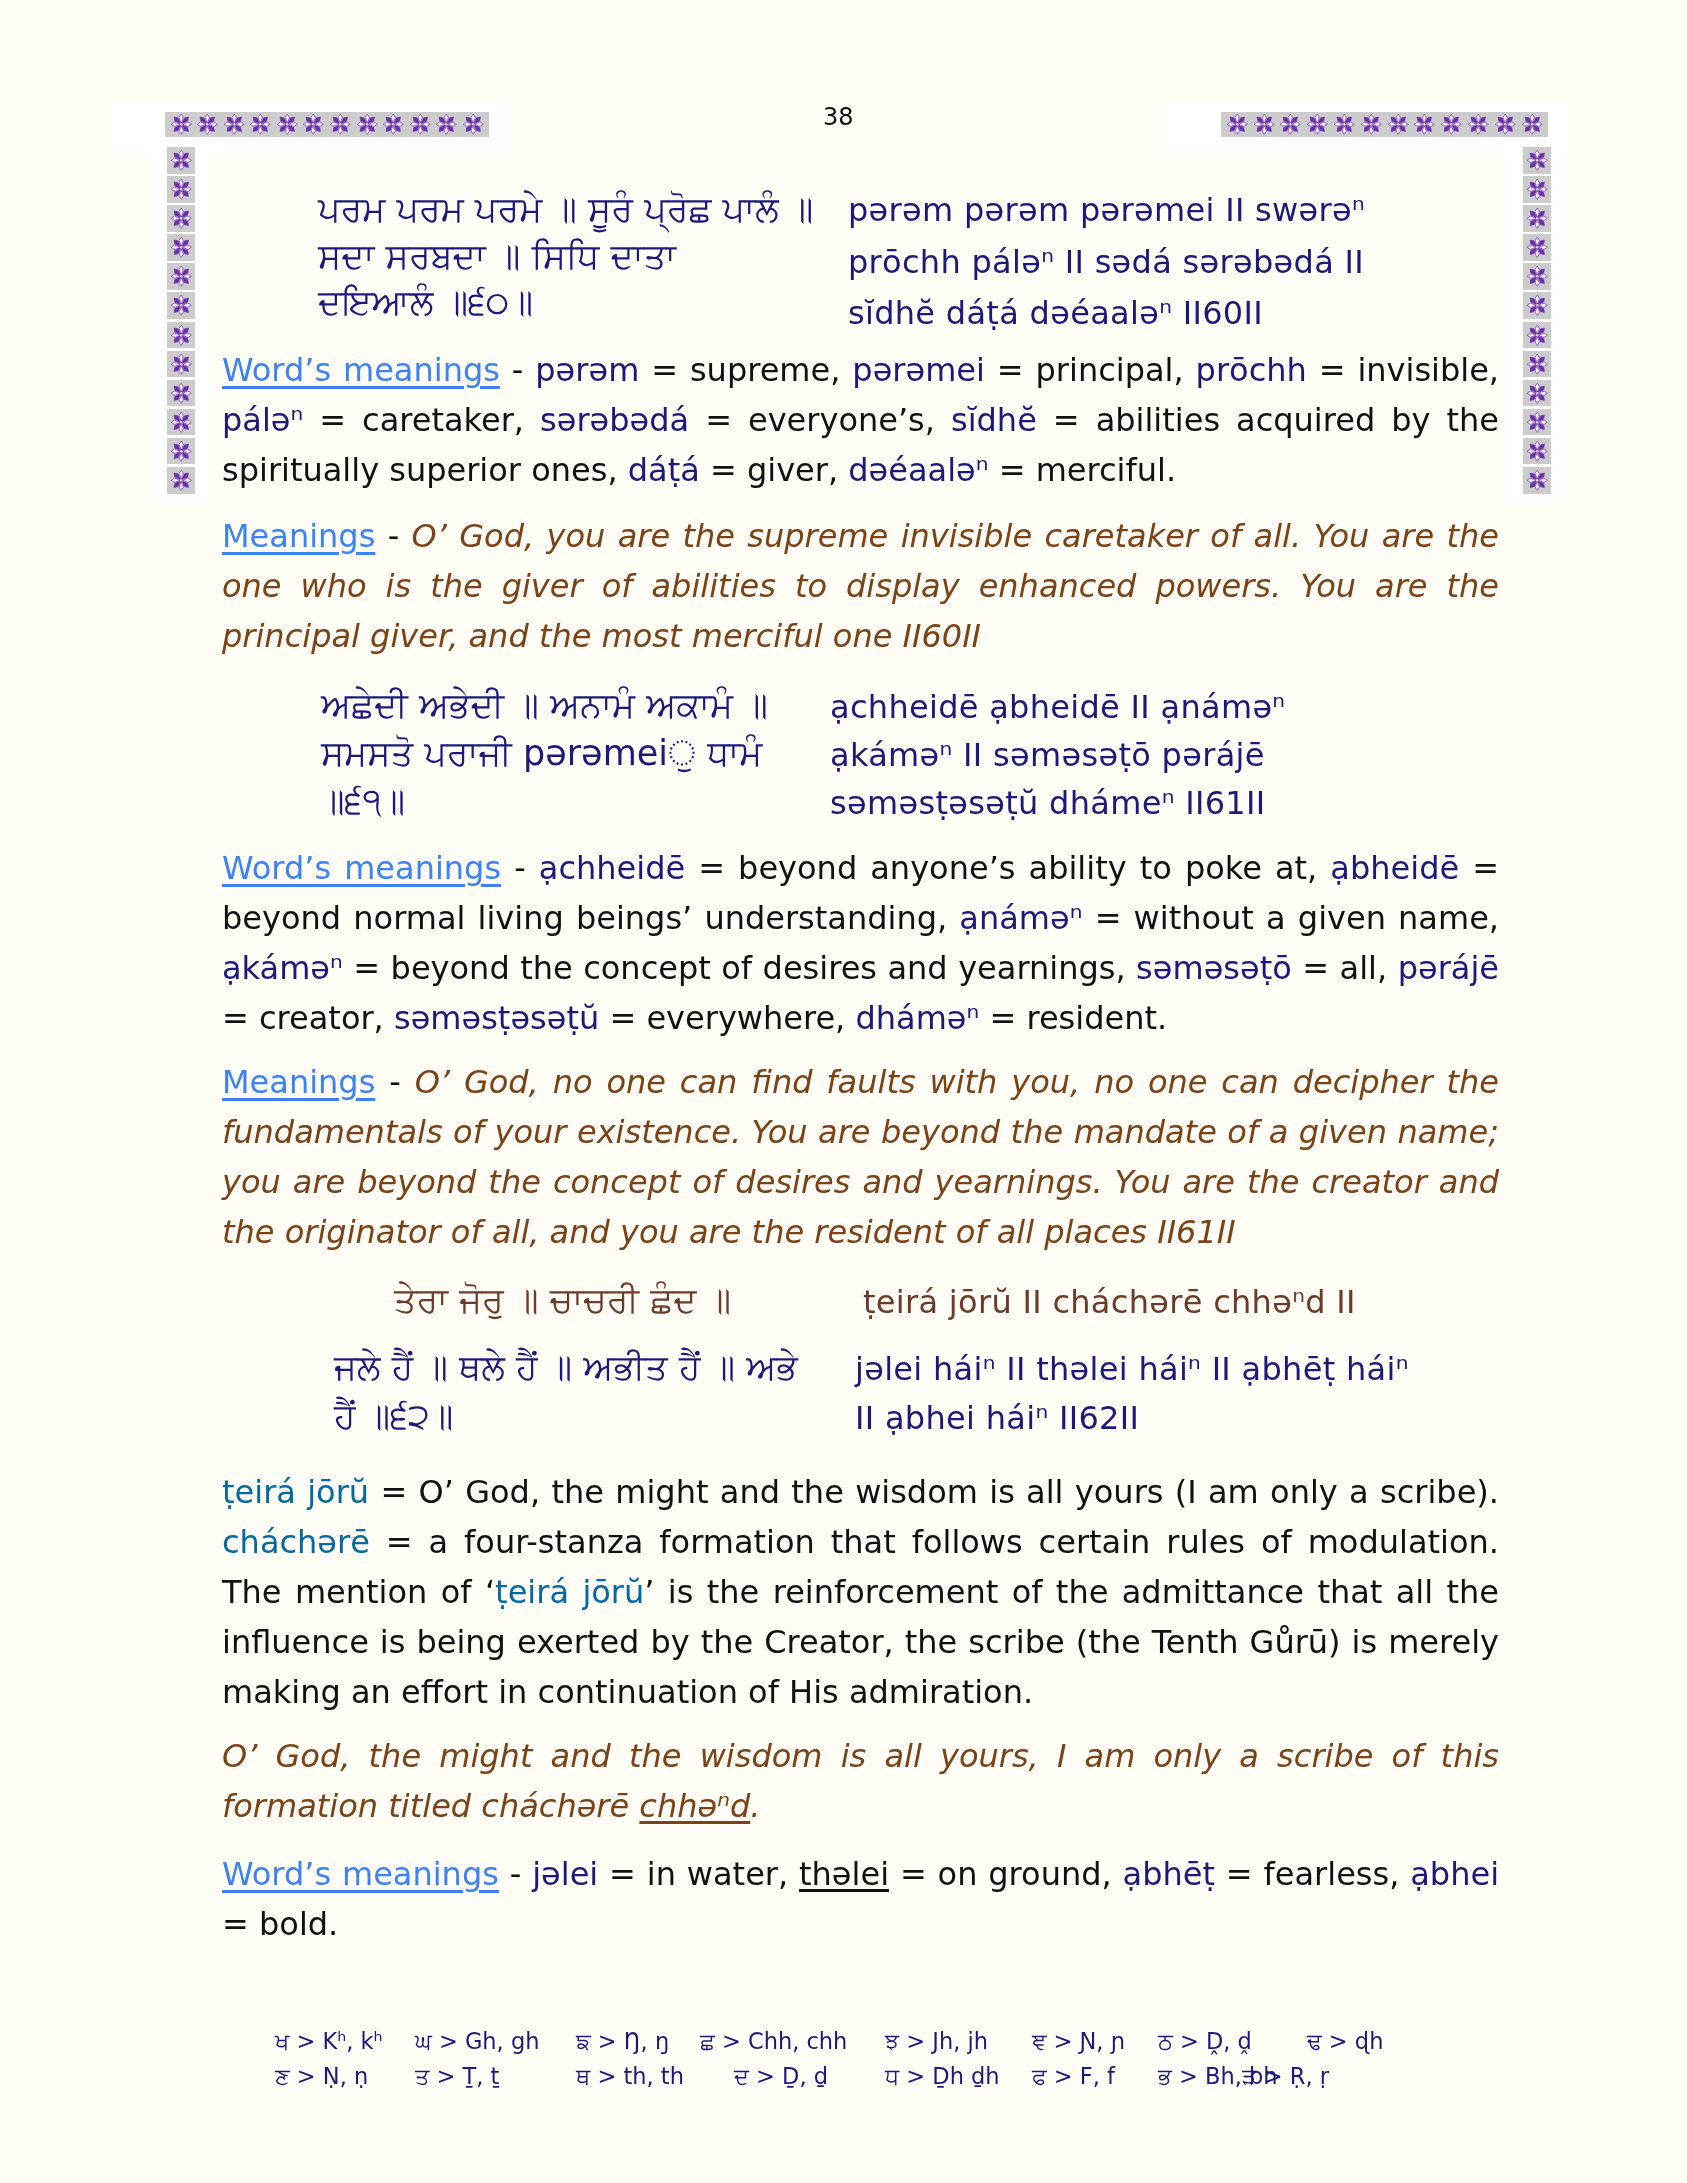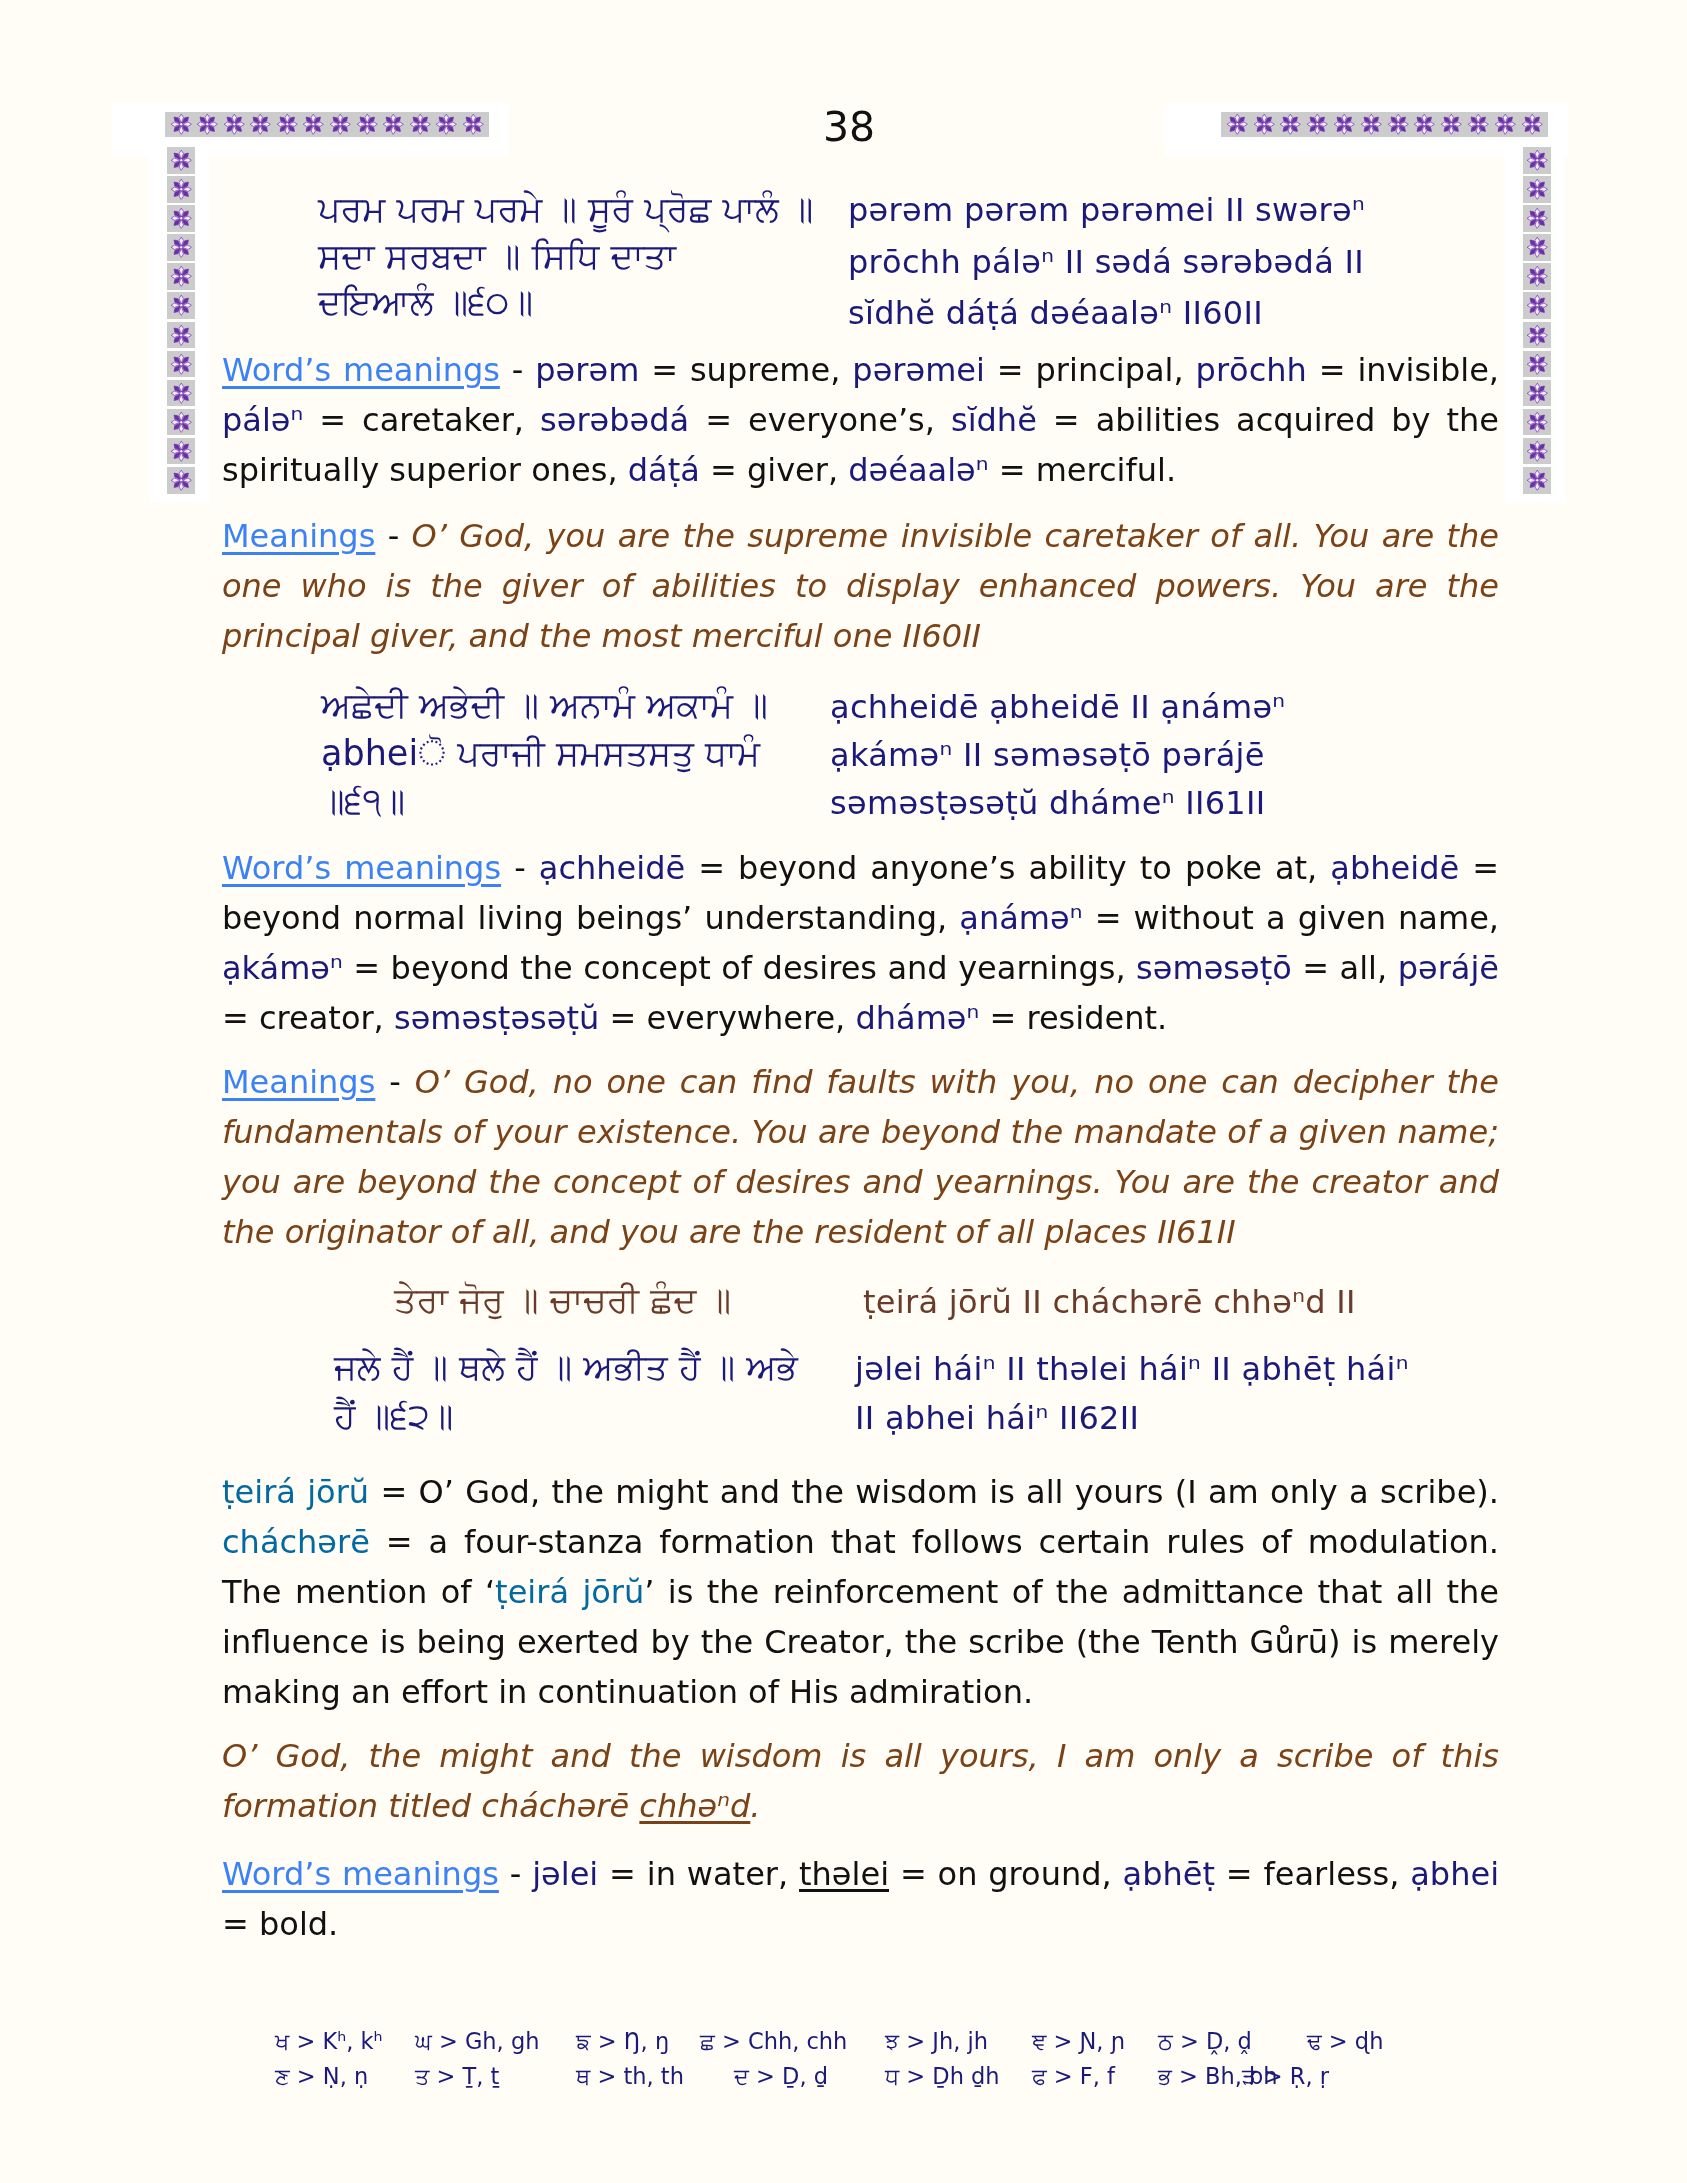--- a/index.html
+++ b/index.html
@@ -9,21 +9,21 @@
   }
   .abs { position:absolute; }
   
   .panel-white { background:#ffffff; }
   
   .hband { position:absolute; height:25px; background:#cccccc; display:flex; align-items:center; justify-content:space-around; padding:0 2.6px; box-sizing:border-box; }
   .vband { position:absolute; width:28px; display:flex; flex-direction:column; gap:2.6px; }
   .vtile { width:28px; height:26.5px; background:#cccccc; display:flex; align-items:center; justify-content:center; }
   .flower { width:22.5px; height:22.5px; display:block; }
 
-  .page-num { position:absolute; left:823px; top:103px; font-size:41px; color:#111; font-family:"DejaVu Sans", sans-serif; }
+  .page-num { position:absolute; left:823px; top:103px; font-size:24px; color:#111; font-family:"DejaVu Sans", sans-serif; }
 
   .gurmukhi { position:absolute; color:#1b1a7a; font-size:35px; line-height:48px; font-family:"DejaVu Sans", sans-serif; }
   .translit { position:absolute; color:#1b1a7a; font-size:32px; line-height:52px; font-family:"DejaVu Sans", sans-serif; letter-spacing:0.3px; }
   .translit.brown, .gurmukhi.brown { color:#6b3b2a; }
 
   .para { position:absolute; left:222px; width:1277px; font-size:32px; line-height:50px; text-align:justify; font-family:"DejaVu Sans", sans-serif; }
   .para .label { text-decoration:underline; text-decoration-thickness:2.6px; text-underline-offset:5.3px; color:#3b82f6; }
   .para .t { color:#1b1a7a; }
   .para .tb { color:#0369a1; }
   .italic { font-style:italic; color:#7a4216; }
@@ -640,21 +640,21 @@
 <div class="para" style="top:345px;">
   <span class="label">Word’s meanings</span><span> - </span><span class="t">pərəm</span><span> = supreme, </span><span class="t">pərəmei</span><span> = principal, </span><span class="t">prōchh</span><span> = invisible, </span><span class="t">páləⁿ</span><span> = caretaker, </span><span class="t">sərəbədá</span><span> = everyone’s, </span><span class="t">sĭdhĕ</span><span> = abilities acquired by the spiritually superior ones, </span><span class="t">dáṭá</span><span> = giver, </span><span class="t">dəéaaləⁿ</span><span> = merciful.</span>
 </div>
 
 <div class="para" style="top:511px;">
   <span class="label">Meanings</span><span> - </span><span class="italic">O’ God, you are the supreme invisible caretaker of all. You are the one who is the giver of abilities to display enhanced powers. You are the principal giver, and the most merciful one II60II</span>
 </div>
 
 <div>
   <div class="gurmukhi" style="left:321px;top:681px;">ਅਛੇਦੀ ਅਭੇਦੀ ॥ ਅਨਾਮੰ ਅਕਾਮੰ ॥</div>
-  <div class="gurmukhi" style="left:321px;top:729px;">ạbheiੋ ਪਰਾਜੀ ਸਮਸਤਸਤੁ ਧਾਮੰ</div>
+  <div class="gurmukhi" style="left:321px;top:729px;">ਸਮਸਤੋ ਪਰਾਜੀ pərəmeiੁ ਧਾਮੰ</div>
   <div class="gurmukhi" style="left:321px;top:777px;">॥੬੧॥</div>
 </div>
 <div>
   <div class="translit" style="left:830px;top:681px;">ạchheidē   ạbheidē   II   ạnáməⁿ</div>
   <div class="translit" style="left:830px;top:729px;">ạkáməⁿ   II   səməsəṭō   pərájē</div>
   <div class="translit" style="left:830px;top:777px;">səməsṭəsəṭŭ dhámeⁿ II61II</div>
 </div>
 
 <div class="para" style="top:843px;">
   <span class="label">Word’s meanings</span><span> - </span><span class="t">ạchheidē</span><span> = beyond anyone’s ability to poke at, </span><span class="t">ạbheidē</span><span> = beyond normal living beings’ understanding, </span><span class="t">ạnáməⁿ</span><span> = without a given name, </span><span class="t">ạkáməⁿ</span><span> = beyond the concept of desires and yearnings, </span><span class="t">səməsəṭō</span><span> = all, </span><span class="t">pərájē</span><span> = creator, </span><span class="t">səməsṭəsəṭŭ</span><span> = everywhere, </span><span class="t">dháməⁿ</span><span> = resident.</span>

